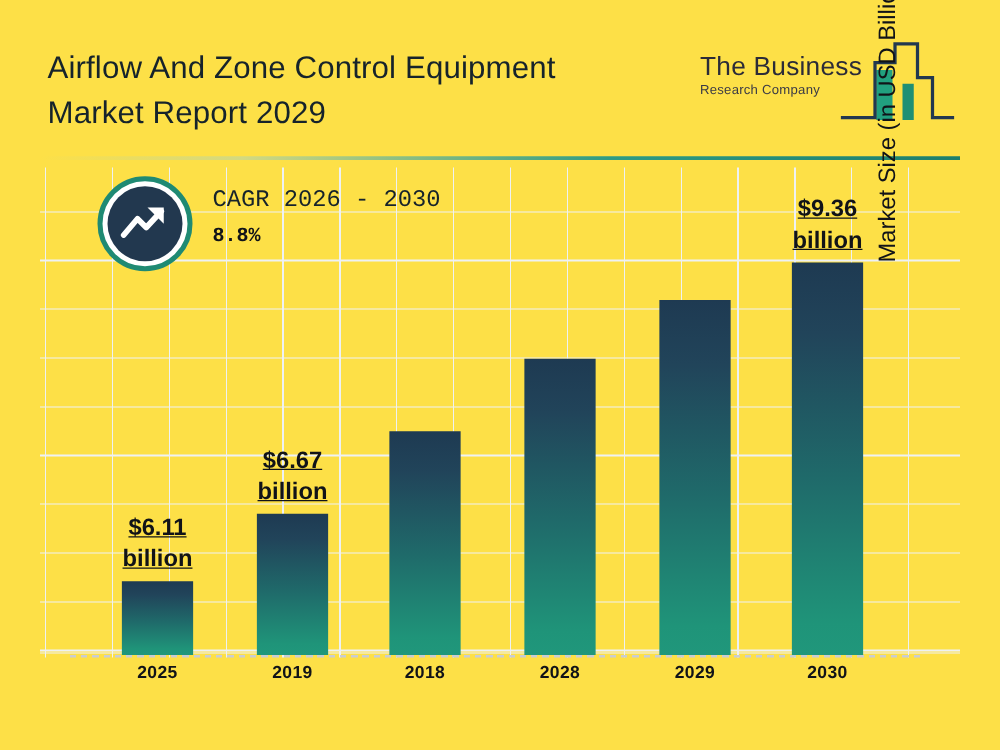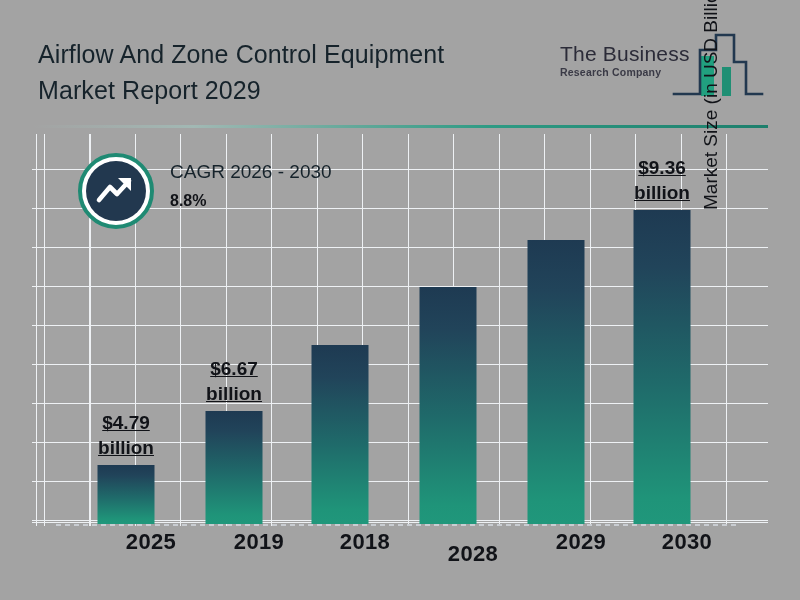--- a/index.html
+++ b/index.html
@@ -5,21 +5,21 @@
   * { box-sizing: border-box; margin: 0; padding: 0; }
   html, body {
     width: 800px; height: 600px;
     background: #ffffff;
     font-family: "Liberation Sans", sans-serif;
     overflow: hidden;
   }
   #page {
     position: relative;
     width: 800px; height: 600px;
-    background: #a3a3a3;
+    background: #fde047;
   }
 
   
   #header {
     position: absolute;
     left: 0; top: 0; width: 800px; height: 122px;
   }
   #title {
     position: absolute;
     left: 38px; top: 36px;
@@ -50,21 +50,21 @@
     font-size: 21px;
     line-height: 23px;
     font-weight: 400;
     letter-spacing: 0.2px;
     white-space: nowrap;
   }
   #logo-line2 {
     display: block;
     font-size: 10.5px;
     line-height: 14px;
-    font-weight: 700;
+    font-weight: 400;
     letter-spacing: 0.2px;
     white-space: nowrap;
     color: #3a3a46;
   }
   #logo-mark {
     position: absolute;
     left: 112px; top: 0px;
     width: 92px; height: 68px;
   }
 
@@ -133,22 +133,22 @@
   
   #xaxis {
     position: absolute;
     left: 32px; top: 529px;
     width: 736px; height: 34px;
   }
   .xtick {
     position: absolute;
     top: 0;
     width: 100px;
-    text-align: right;
-    font-size: 22px;
+    text-align: center;
+    font-size: 14px;
     font-weight: bold;
     color: #111318;
     letter-spacing: 0.3px;
   }
 
   
   #ylabel {
     position: absolute;
     left: 700px; top: 150px;
     width: 360px; height: 30px;
@@ -156,22 +156,22 @@
     transform-origin: 30px 30px;
     font-size: 19px;
     color: #111318;
     white-space: nowrap;
     text-align: left;
   }
 
   
   #cagr {
     position: absolute;
-    left: 78px; top: 153px;
-    width: 320px; height: 80px;
+    left: 78px; top: 141px;
+    width: 320px; height: 80px; font-family: Liberation Mono, monospace;
   }
   #cagr-circle {
     position: absolute;
     left: 0; top: 0;
     width: 76px; height: 76px;
     border-radius: 50%;
     border: 4px solid #1f8a73;
     background: #ffffff;
     padding: 4px;
   }
@@ -233,21 +233,21 @@
   <div id="divider"></div>
 
   <div id="plot">
     <div id="gridlayer"></div>
     <div id="baseline"></div>
 
     <div id="bars">
 
       <div class="bar-slot" style="left:44px;">
         <div class="bar-label" style="bottom:64px;">
-          <span class="lv">$4.79</span>
+          <span class="lv">$6.11</span>
           <span class="lv">billion</span>
         </div>
         <div class="bar" style="height:59px;"></div>
       </div>
 
       <div class="bar-slot" style="left:152px;">
         <div class="bar-label" style="bottom:118px;">
           <span class="lv">$6.67</span>
           <span class="lv">billion</span>
         </div>
@@ -274,21 +274,21 @@
         <div class="bar" style="height:314px;"></div>
       </div>
 
     </div>
   </div>
 
   <div id="xaxis">
     <div class="xtick" style="left:44px;">2025</div>
     <div class="xtick" style="left:152px;">2019</div>
     <div class="xtick" style="left:258px;">2018</div>
-    <div class="xtick" style="left:366px;margin-top:12px;">2028</div>
+    <div class="xtick" style="left:366px;">2028</div>
     <div class="xtick" style="left:474px;">2029</div>
     <div class="xtick" style="left:580px;">2030</div>
   </div>
 
   <div id="ylabel">Market Size (in USD Billion)</div>
 
   <div id="cagr">
     <div id="cagr-circle">
       <div id="cagr-circle-inner">
         <svg width="42" height="34" viewBox="0 0 42 34">

